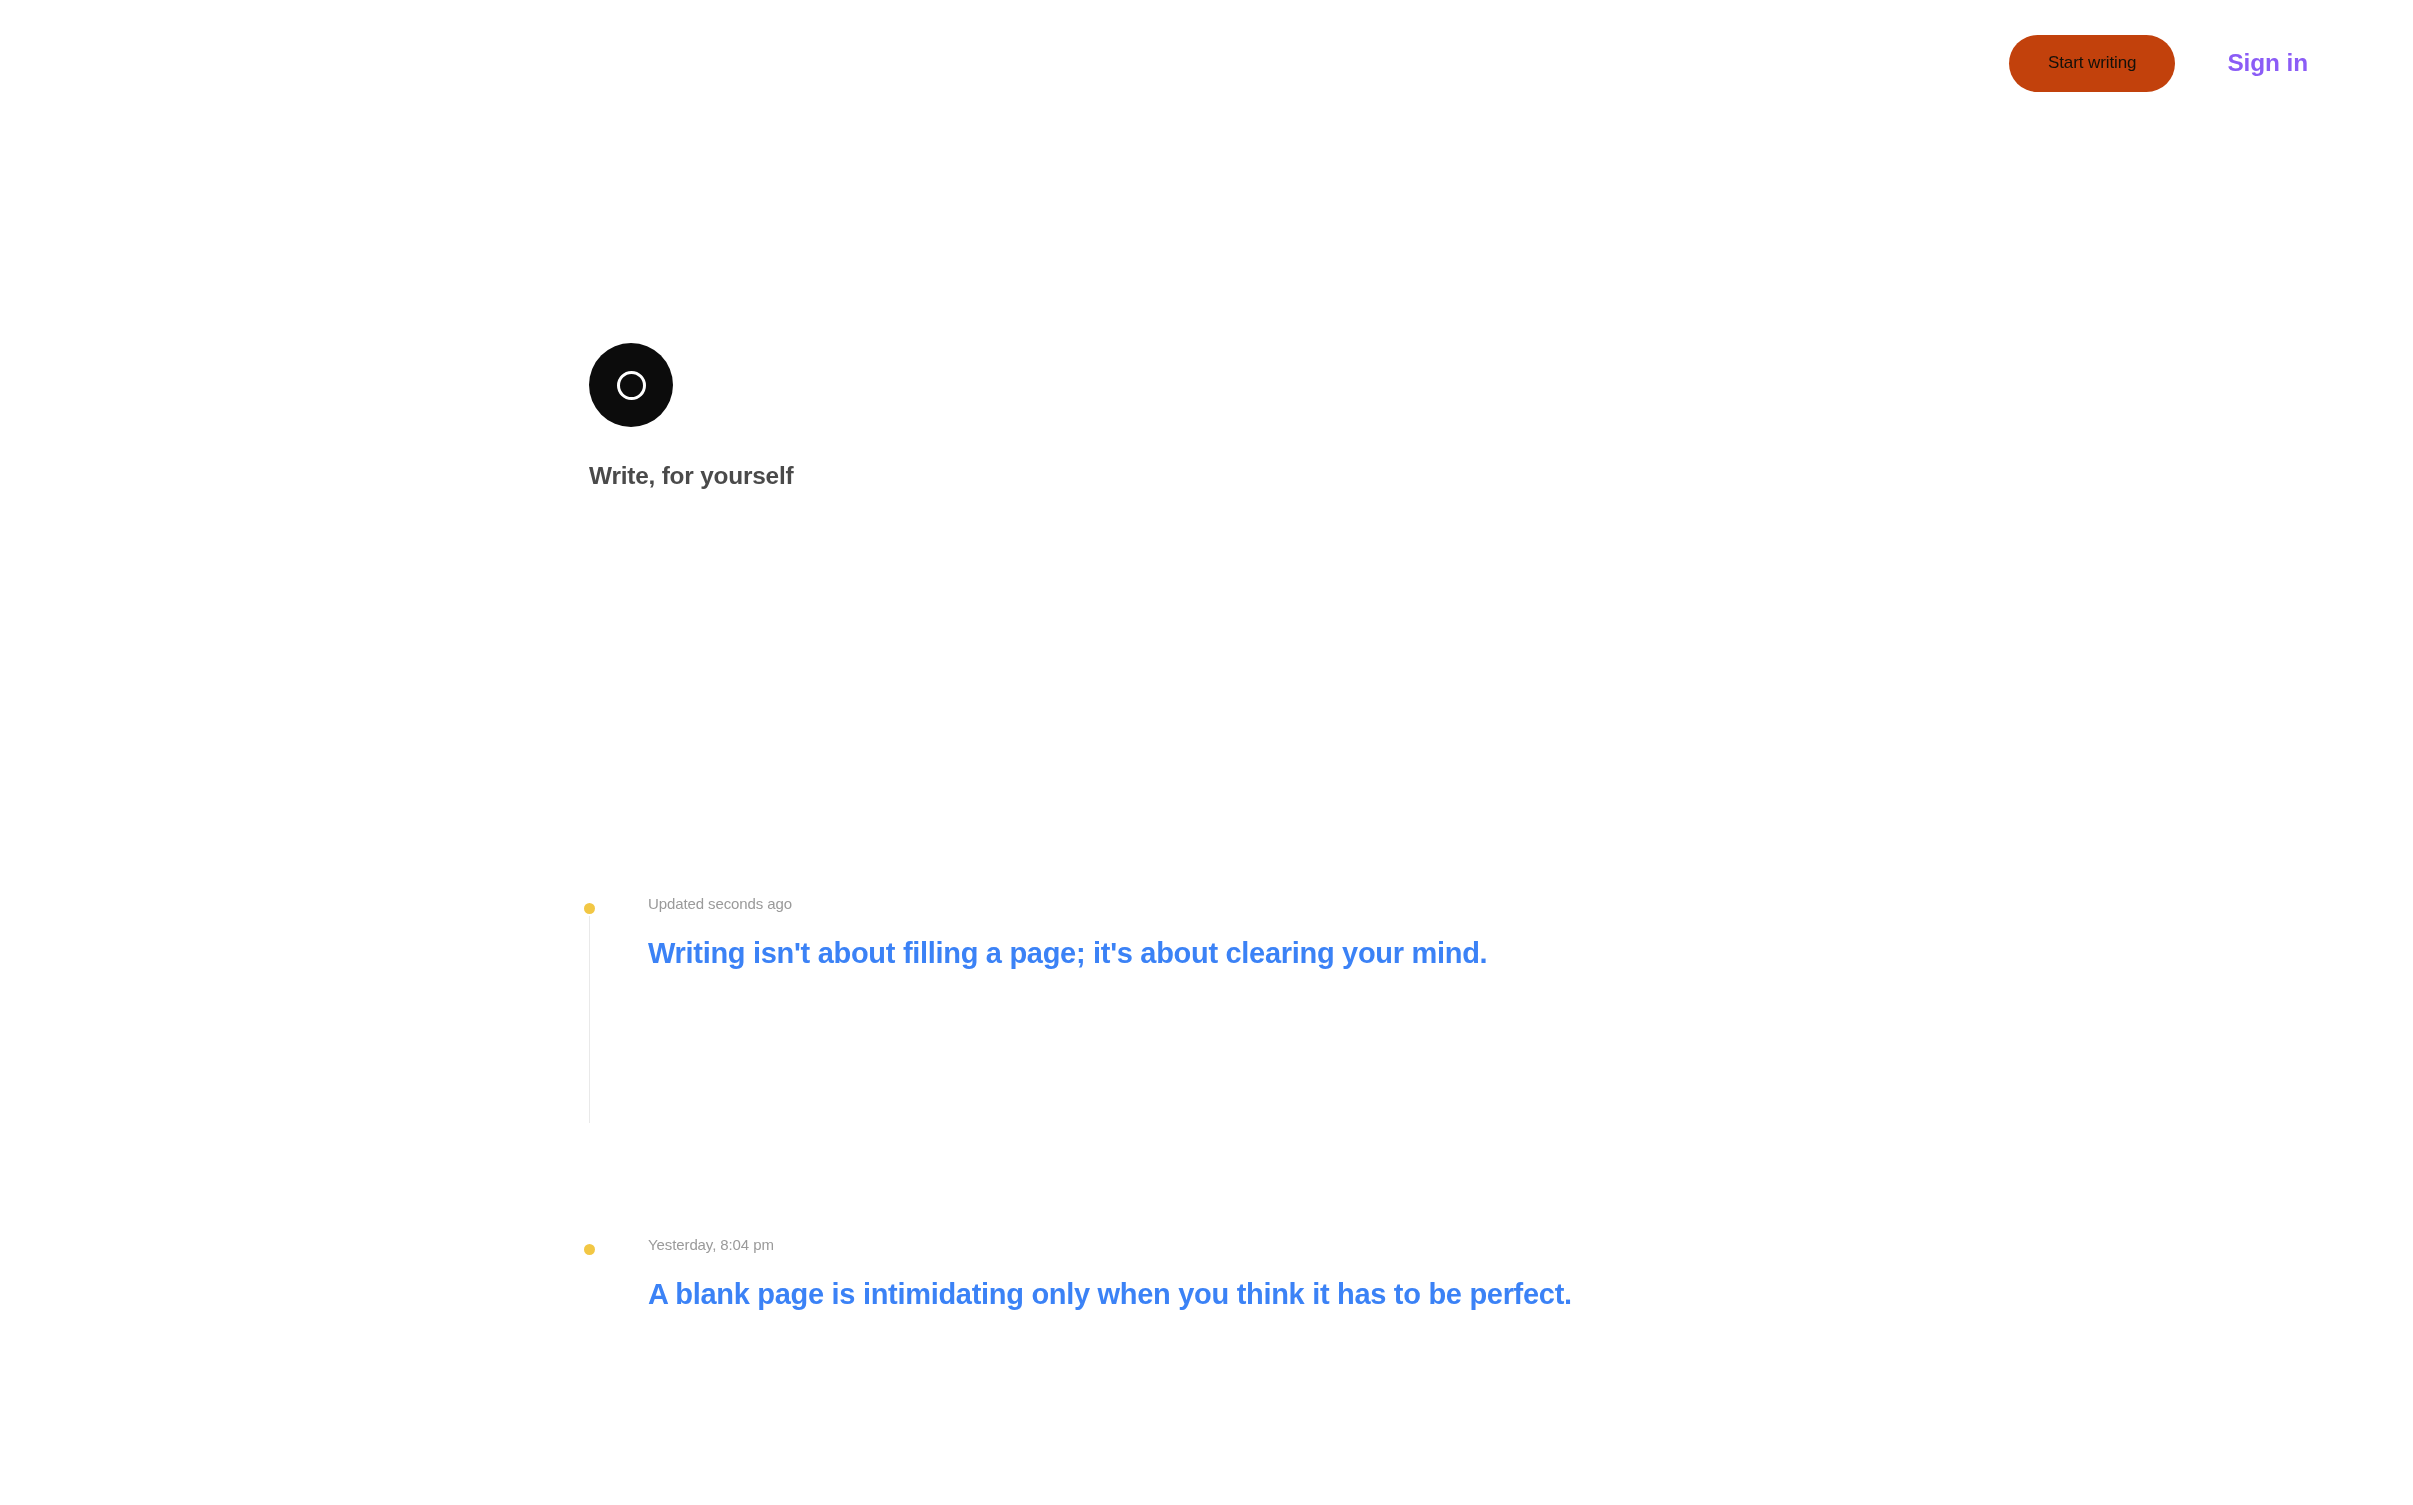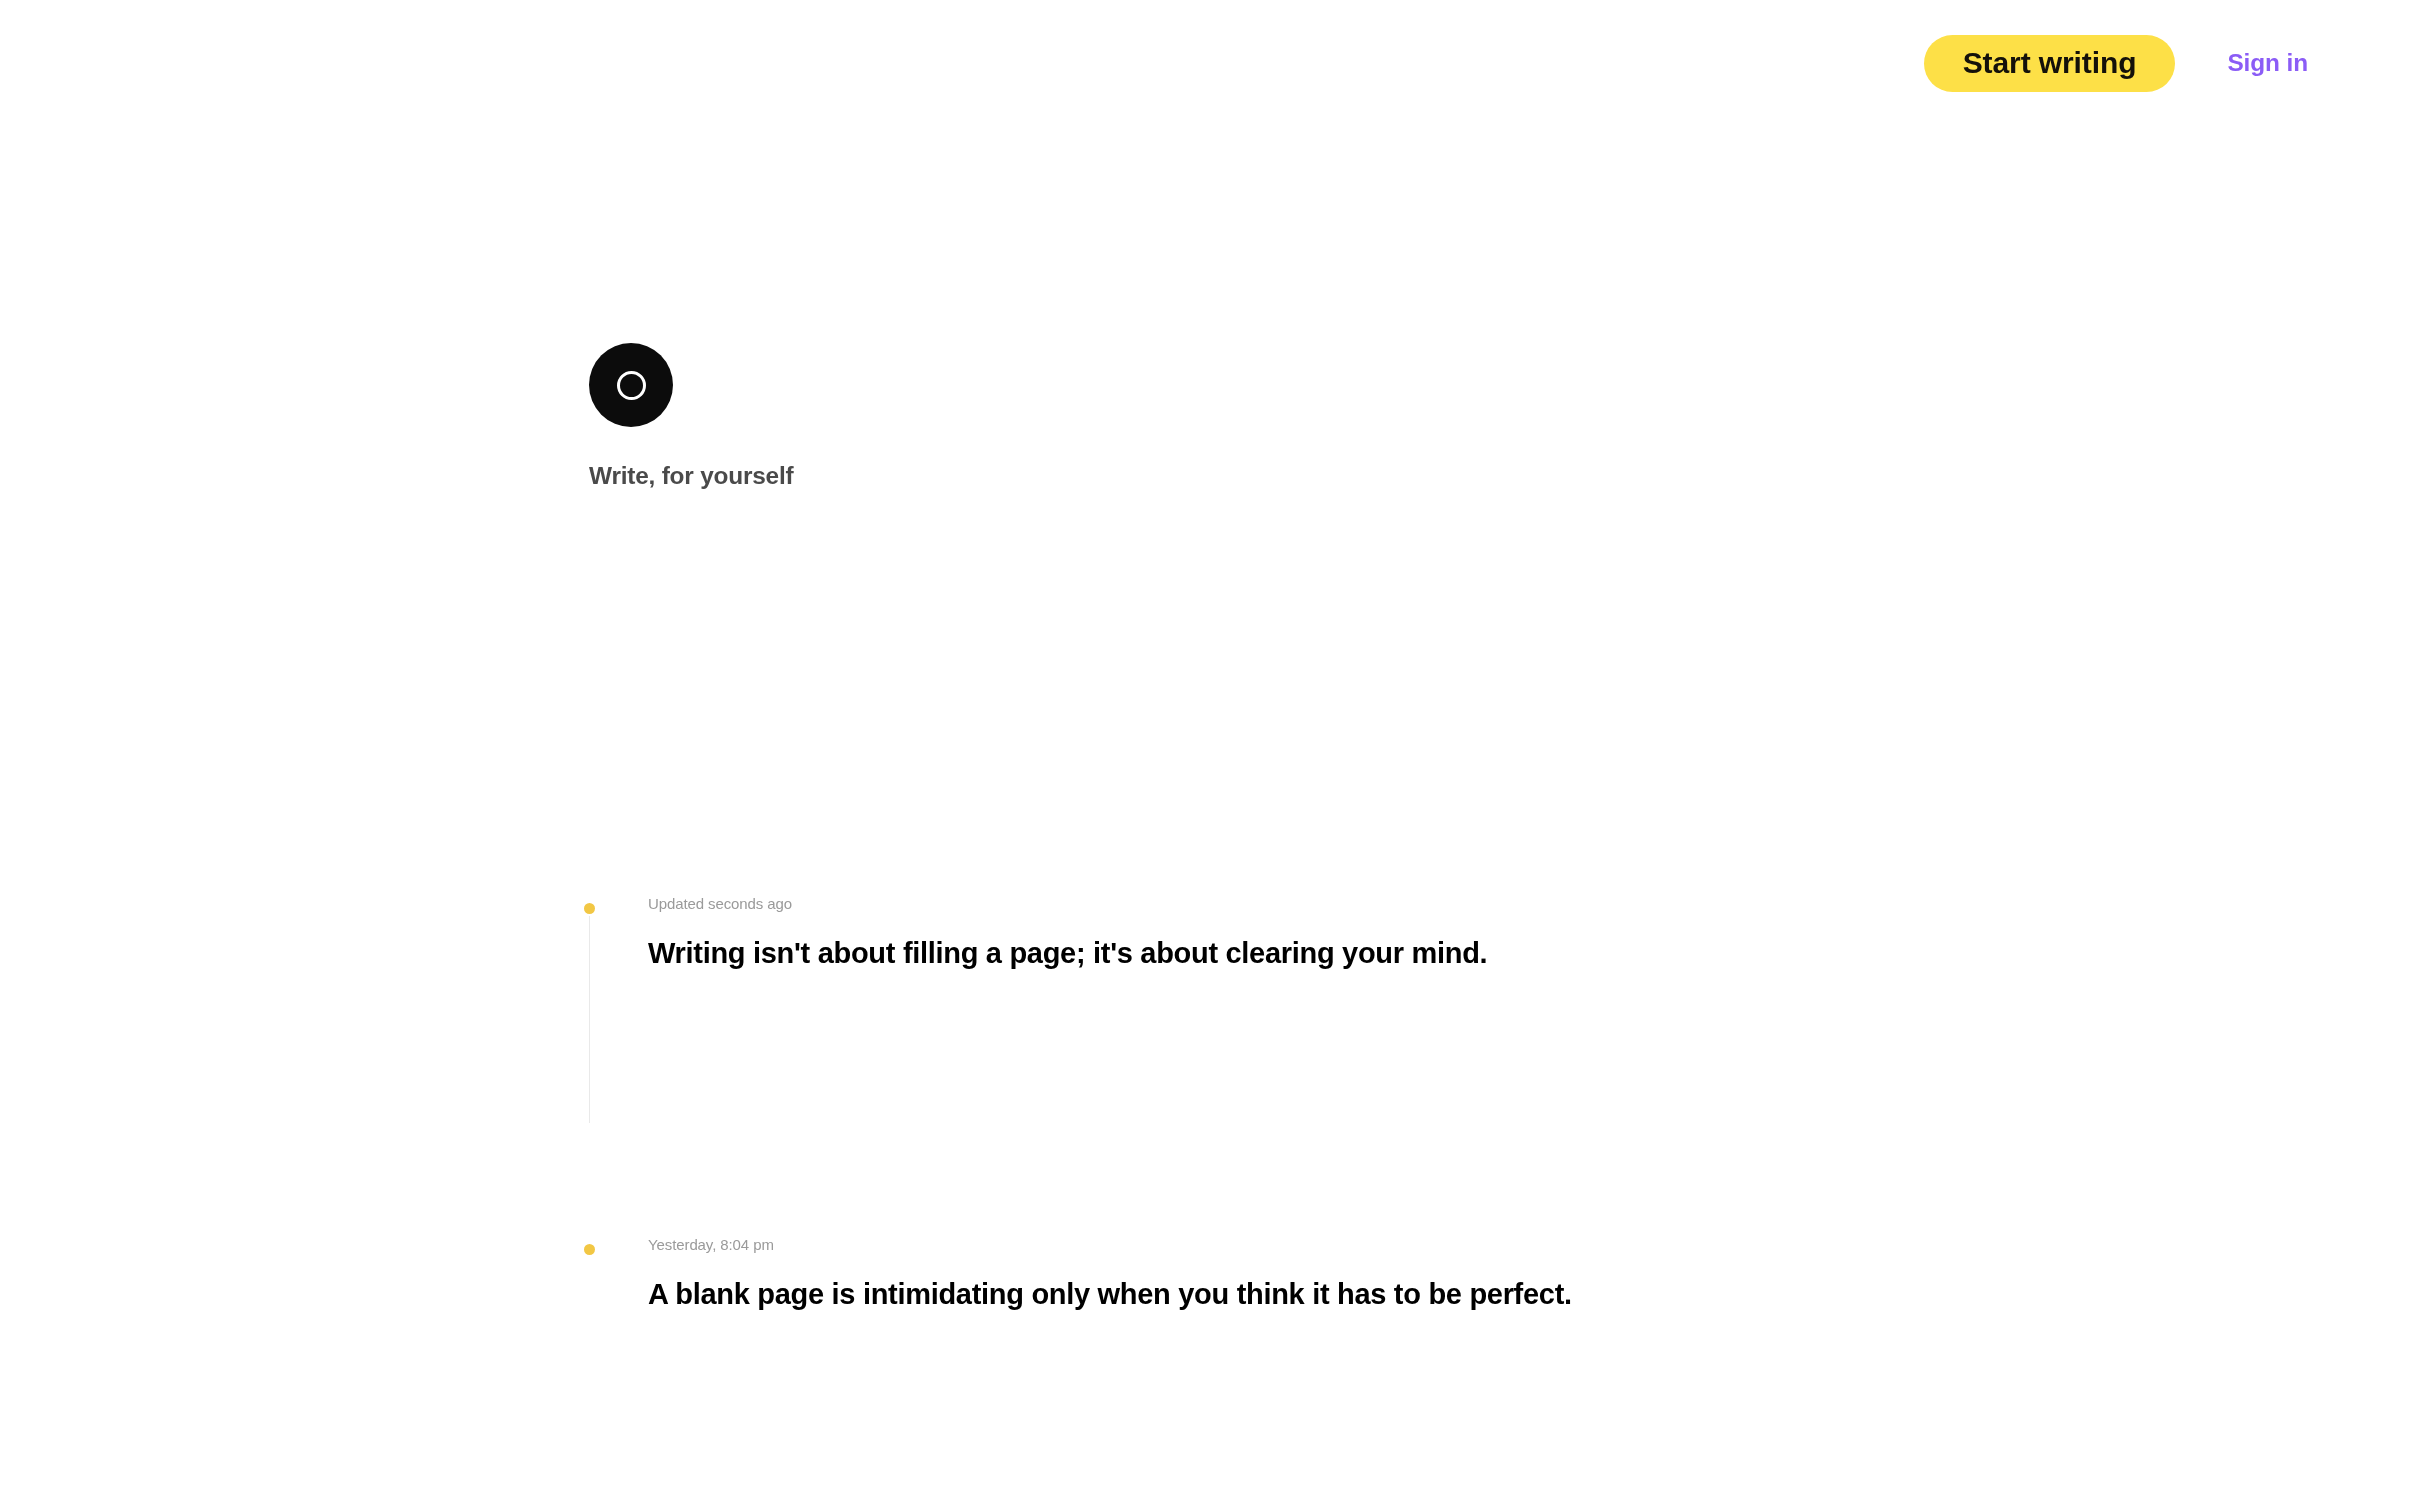--- a/index.html
+++ b/index.html
@@ -30,25 +30,25 @@
     padding-right: 105px;
   }
   .start-writing-btn {
     display: inline-flex;
     align-items: center;
     justify-content: center;
     height: 57px;
     padding: 0 39px;
     border: none;
     border-radius: 840px;
-    background: #fde047;
+    background: #c2410c;
     color: #14110a;
     font-family: "Liberation Sans", sans-serif;
-    font-size: 30px;
-    font-weight: 700;
+    font-size: 17px;
+    font-weight: 400;
     letter-spacing: -0.1px;
     cursor: pointer;
     white-space: nowrap;
   }
   .signin-link {
     margin-left: 52px;
     font-size: 24.4px;
     font-weight: 700;
     color: #8b5cf6;
     text-decoration: none;
@@ -129,21 +129,21 @@
     font-size: 15px;
     color: #9a9a9a;
     letter-spacing: -0.1px;
     line-height: 1;
     padding-top: 5px;
   }
   .note-title {
     margin-top: 23.5px;
     font-size: 29px;
     font-weight: 700;
-    color: #000000;
+    color: #3b82f6;
     letter-spacing: -0.3px;
     line-height: 1.28;
   }
   .note-body {
     margin-top: 25px;
     font-size: 24.4px;
     line-height: 1.62;
     color: #3a3a3a;
     letter-spacing: -0.1px;
     max-width: 1228px;

